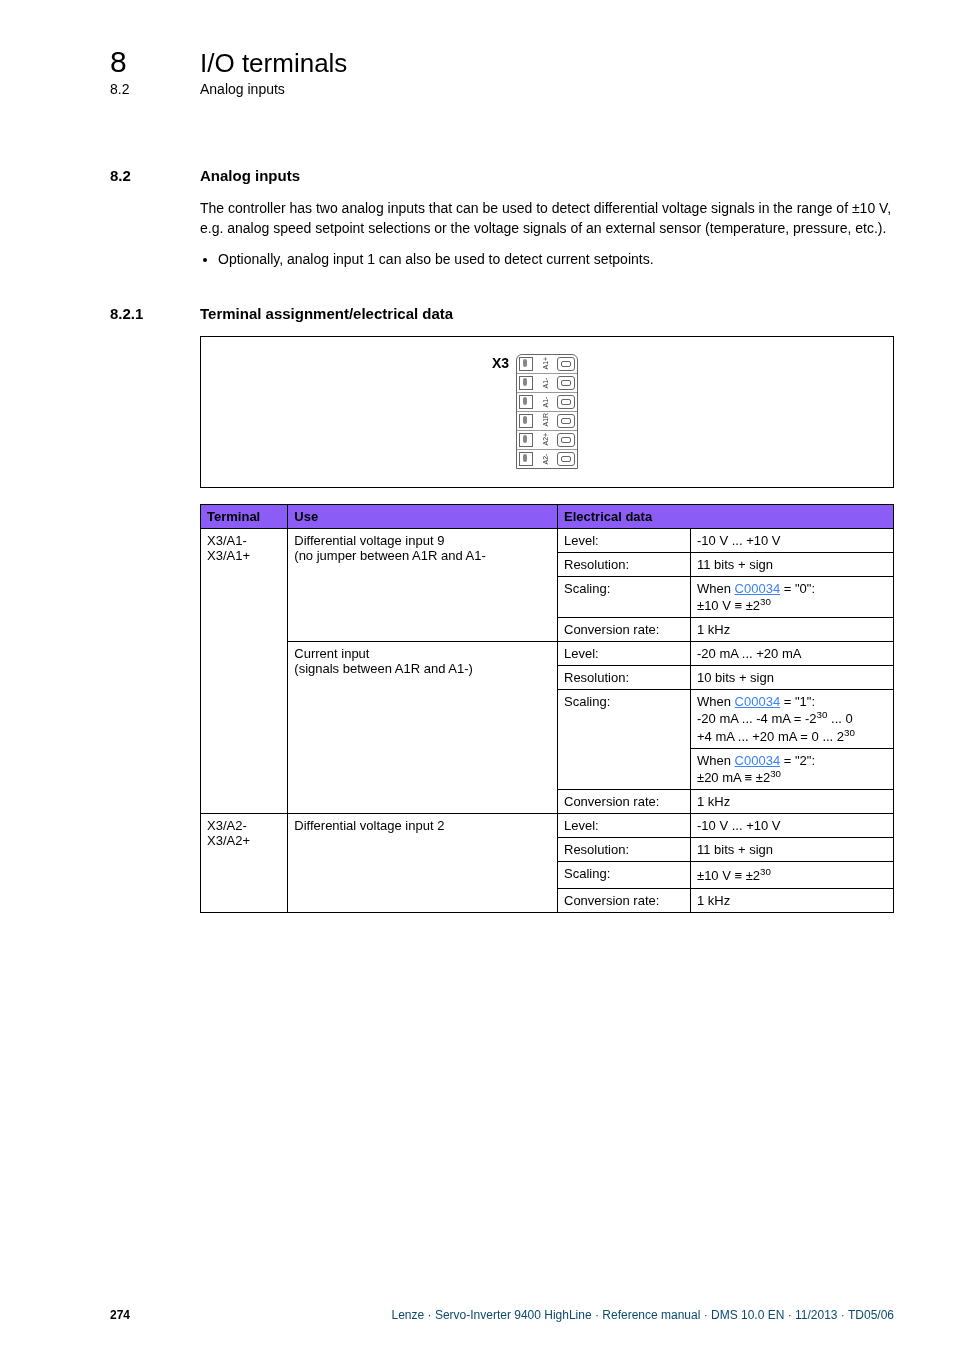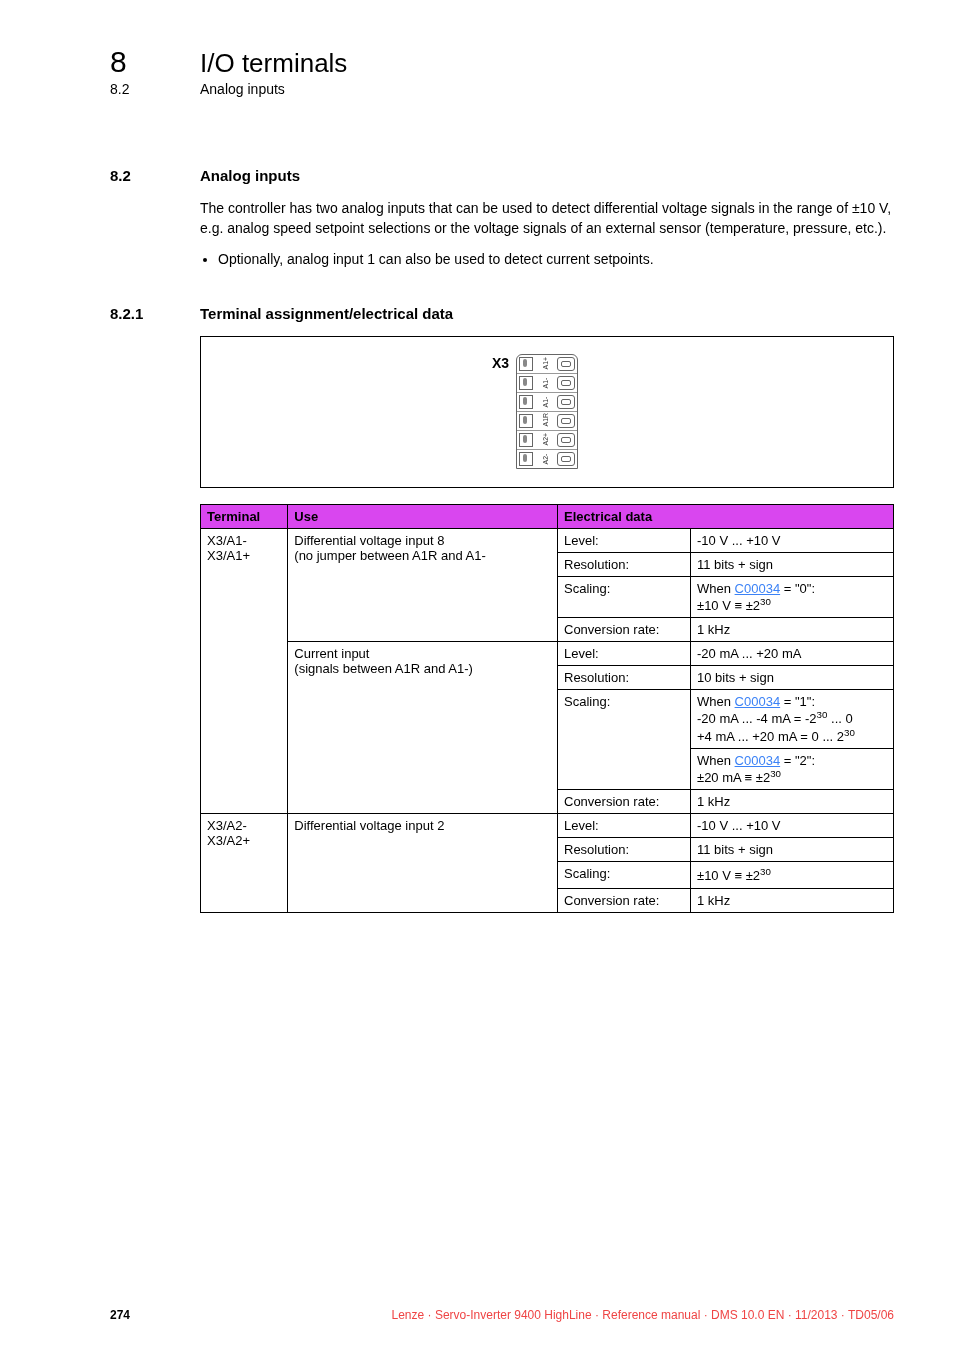--- a/index.html
+++ b/index.html
@@ -165,21 +165,21 @@
     margin-top: 16px;
     font-size: 13px;
   }
   table.spec th, table.spec td {
     border: 1px solid #000;
     padding: 4px 6px;
     vertical-align: top;
     text-align: left;
   }
   table.spec th {
-    background: #d946ef;
+    background: #8b5cf6;
     font-weight: 700;
   }
   .rcol-label {
     text-align: right;
     width: 120px;
     white-space: nowrap;
   }
   .rcol-val {
     width: 190px;
   }
@@ -193,21 +193,21 @@
     position: absolute;
     bottom: 28px;
     left: 110px;
     right: 60px;
     display: flex;
     justify-content: space-between;
     font-size: 12px;
     color: #000;
   }
   .footer .pg { font-weight: 700; }
-  .footer .meta { color: #ef4444; }
+  .footer .meta { color: #0c4a6e; }
 </style>
 </head>
 <body>
 
 <div class="page">
 
   <div class="top-row">
     <div class="chap-num">8</div>
     <div class="chap-title">I/O terminals</div>
   </div>
@@ -279,21 +279,21 @@
         <th>Use</th>
         <th colspan="2">Electrical data</th>
       </tr>
 
       <tr>
         <td rowspan="9">
           <span>X3/A1-</span><br>
           <span>X3/A1+</span>
         </td>
         <td rowspan="4">
-          <span>Differential voltage input 8</span><br>
+          <span>Differential voltage input 9</span><br>
           <span>(no jumper between A1R and A1-</span>
         </td>
         <td class="rcol-label">Level:</td>
         <td class="rcol-val">-10 V ... +10 V</td>
       </tr>
       <tr>
         <td class="rcol-label">Resolution:</td>
         <td class="rcol-val">11 bits + sign</td>
       </tr>
       <tr>

